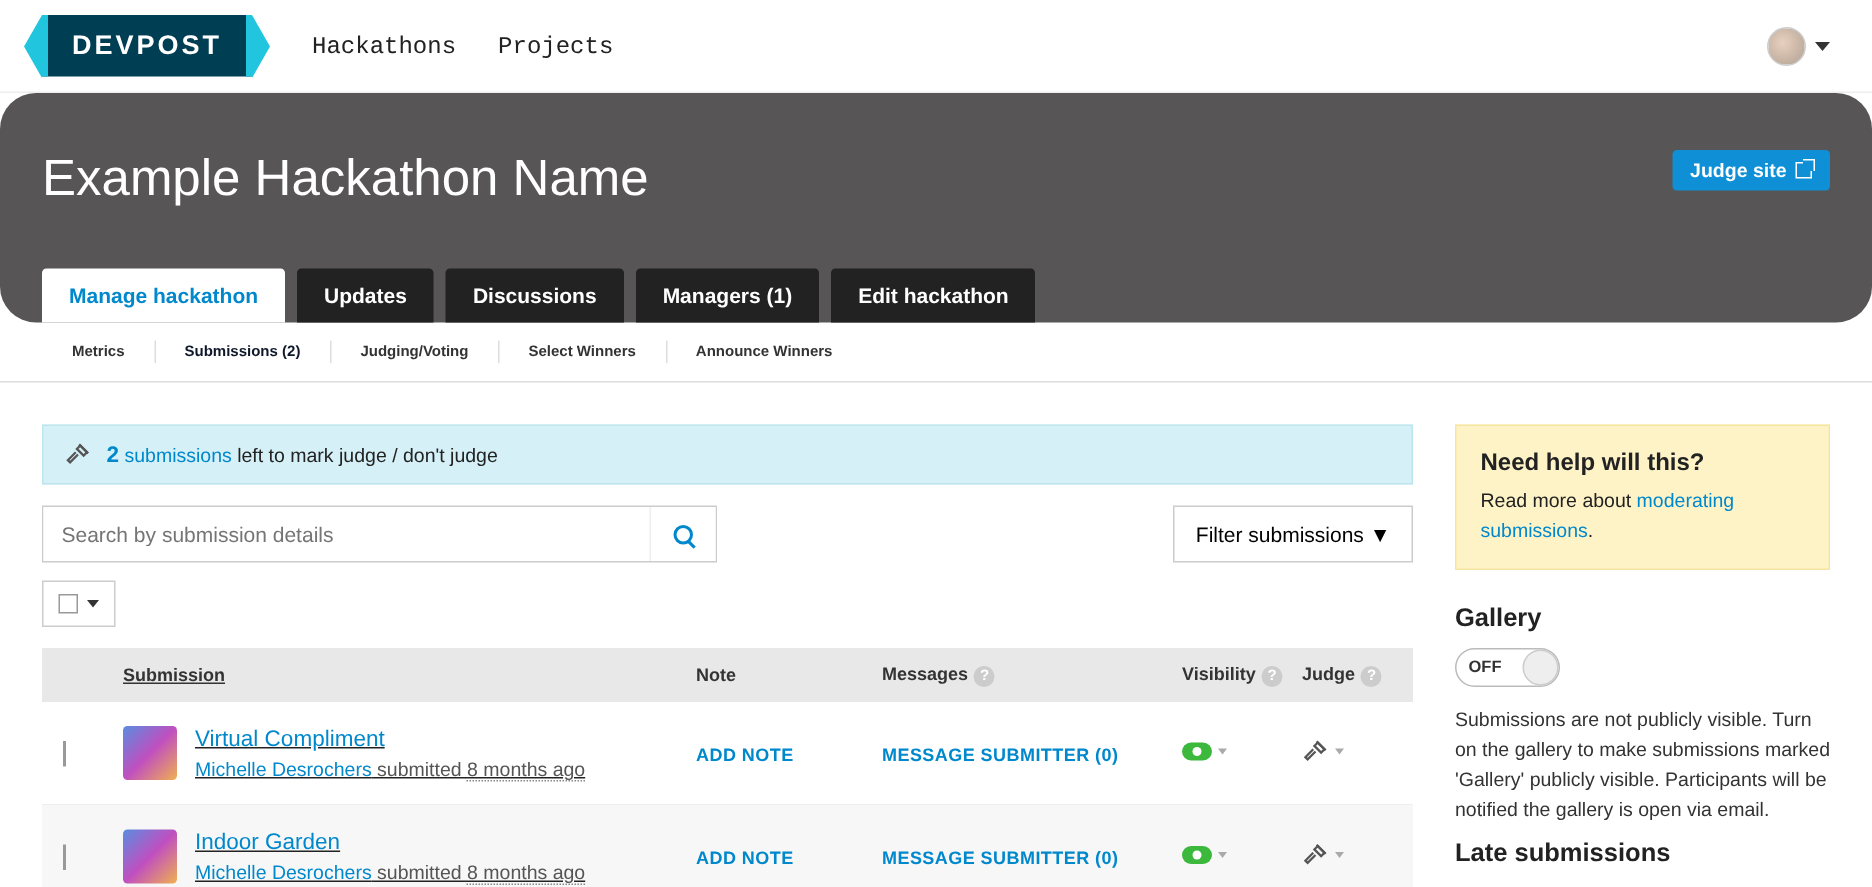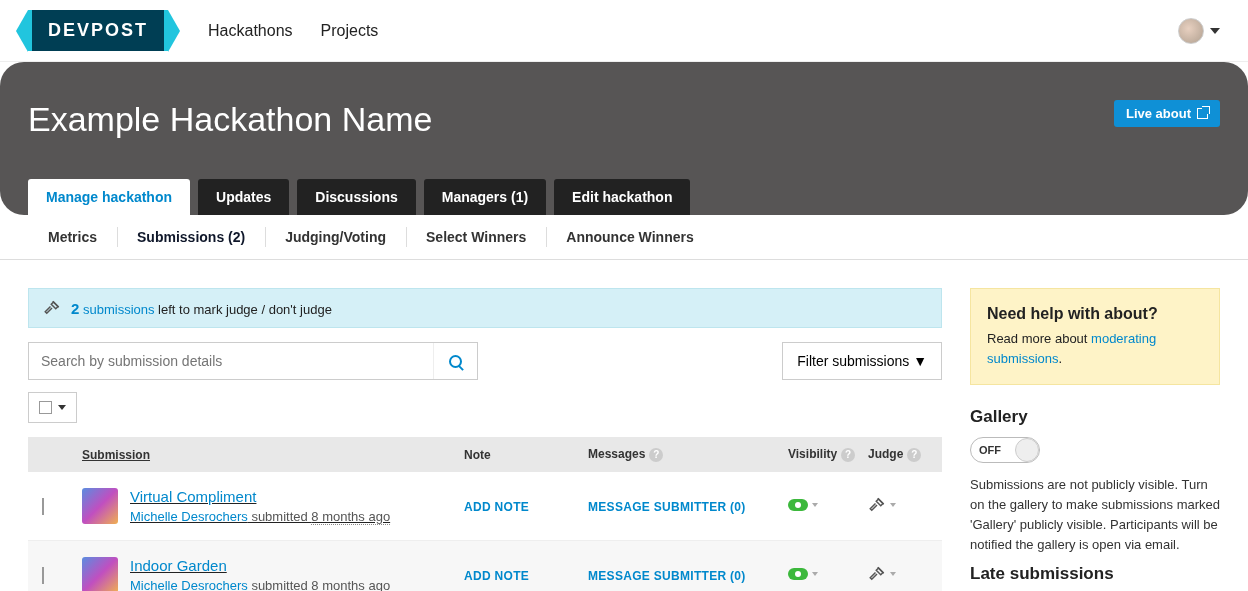--- a/index.html
+++ b/index.html
@@ -7,38 +7,38 @@
 a { color:#0088cc; text-decoration:none; }
 
 .topbar { height:62px; display:flex; align-items:center; padding:0 28px; border-bottom:1px solid #eee; }
 .logo { position:relative; background:#003E54; color:#fff; font-weight:700; letter-spacing:2px; font-size:18px; padding:10px 20px; margin-right:40px; }
 .logo:before, .logo:after { content:""; position:absolute; top:0; width:0; height:0; border-top:21px solid transparent; border-bottom:21px solid transparent; }
 .logo:before { left:-12px; border-right:12px solid #21C5DE; }
 .logo:after { right:-12px; border-left:12px solid #21C5DE; }
 .logo-inner { position:relative; z-index:1; }
 .logo-strip-l, .logo-strip-r { position:absolute; top:0; height:100%; width:4px; background:#21C5DE; }
 .logo-strip-l { left:0; } .logo-strip-r { right:0; }
-.nav-link { color:#222; font-size:16px; margin-right:28px; }
+.nav-link { color:#222; font-size:16px; margin-right:28px;font-family:Liberation Mono, monospace; }
 .spacer { flex:1; }
 .avatar { width:26px; height:26px; border-radius:50%; background:radial-gradient(circle at 40% 40%, #e8d0c0, #b0a090); margin-right:6px; border:1px solid #ccc; }
 .caret-down { width:0; height:0; border-left:5px solid transparent; border-right:5px solid transparent; border-top:6px solid #333; }
 
 .hero { background:#575555; color:#fff; padding:0;border-radius:24px; }
 .hero-inner { padding:38px 28px 0 28px; display:flex; align-items:flex-start; }
 .hero-title { font-size:34px; font-weight:400; flex:1; }
 .live-btn { background:#0f90d6; color:#fff; border:none; border-radius:3px; padding:6px 12px; font-size:13px; font-weight:600; cursor:pointer; display:flex; align-items:center; gap:6px; }
 .ext-icon { display:inline-block; width:11px; height:11px; border:1.5px solid #fff; position:relative; }
 .ext-icon:after { content:""; position:absolute; top:-3px; right:-3px; width:7px; height:7px; border-top:1.5px solid #fff; border-right:1.5px solid #fff; background:#0f90d6; }
 
 .hero-tabs { padding:40px 28px 0 28px; display:flex; gap:8px; }
 .htab { background:#222; color:#fff; padding:10px 18px; font-size:14px; font-weight:600; border-radius:3px 3px 0 0; cursor:pointer; }
 .htab.active { background:#fff; color:#0088cc; }
 
 .subnav { border-bottom:1px solid #ddd; padding:0 28px; display:flex; }
-.subtab { padding:14px 20px; font-size:14px; font-weight:700; color:#333; cursor:pointer; position:relative; }
+.subtab { padding:14px 20px; font-size:10px; font-weight:700; color:#333; cursor:pointer; position:relative; }
 .subtab.active { color:#0f172a; }
 .subtab + .subtab:before { content:""; position:absolute; left:0; top:12px; bottom:12px; width:1px; background:#ddd; }
 
 .content { display:flex; padding:28px; gap:28px; align-items:flex-start; }
 .main { flex:1; min-width:0; }
 .side { width:250px; flex-shrink:0; }
 
 .alert { background:#d5f0f7; border:1px solid #bde5ee; padding:10px 14px; display:flex; align-items:center; gap:10px; margin-bottom:14px; font-size:13px; }
 .gavel-svg { flex-shrink:0; }
 .alert-count { color:#0088cc; font-weight:700; font-size:15px; }
@@ -104,21 +104,21 @@
   <a class="nav-link">Projects</a>
   <div class="spacer"></div>
   <div class="avatar"></div>
   <div class="caret-down"></div>
 </div>
 
 <div class="hero">
   <div class="hero-inner">
     <h1 class="hero-title">Example Hackathon Name</h1>
     <button class="live-btn">
-      <span>Live about</span>
+      <span>Judge site</span>
       <span class="ext-icon"></span>
     </button>
   </div>
   <div class="hero-tabs">
     <div class="htab active">Manage hackathon</div>
     <div class="htab">Updates</div>
     <div class="htab">Discussions</div>
     <div class="htab">Managers (1)</div>
     <div class="htab">Edit hackathon</div>
   </div>
@@ -224,21 +224,21 @@
               <path d="M13 3l8 8"></path>
             </svg>
             <span class="tiny-caret"></span>
           </span></div>
     </div>
 
   </div>
 
   <div class="side">
     <div class="help-box">
-      <div class="help-title">Need help with about?</div>
+      <div class="help-title">Need help will this?</div>
       <div class="help-text">
         <span>Read more about </span><a>moderating submissions</a><span>.</span>
       </div>
     </div>
 
     <div class="side-h">Gallery</div>
     <div class="toggle">
       <span class="toggle-label">OFF</span>
       <span class="toggle-knob"></span>
     </div>

